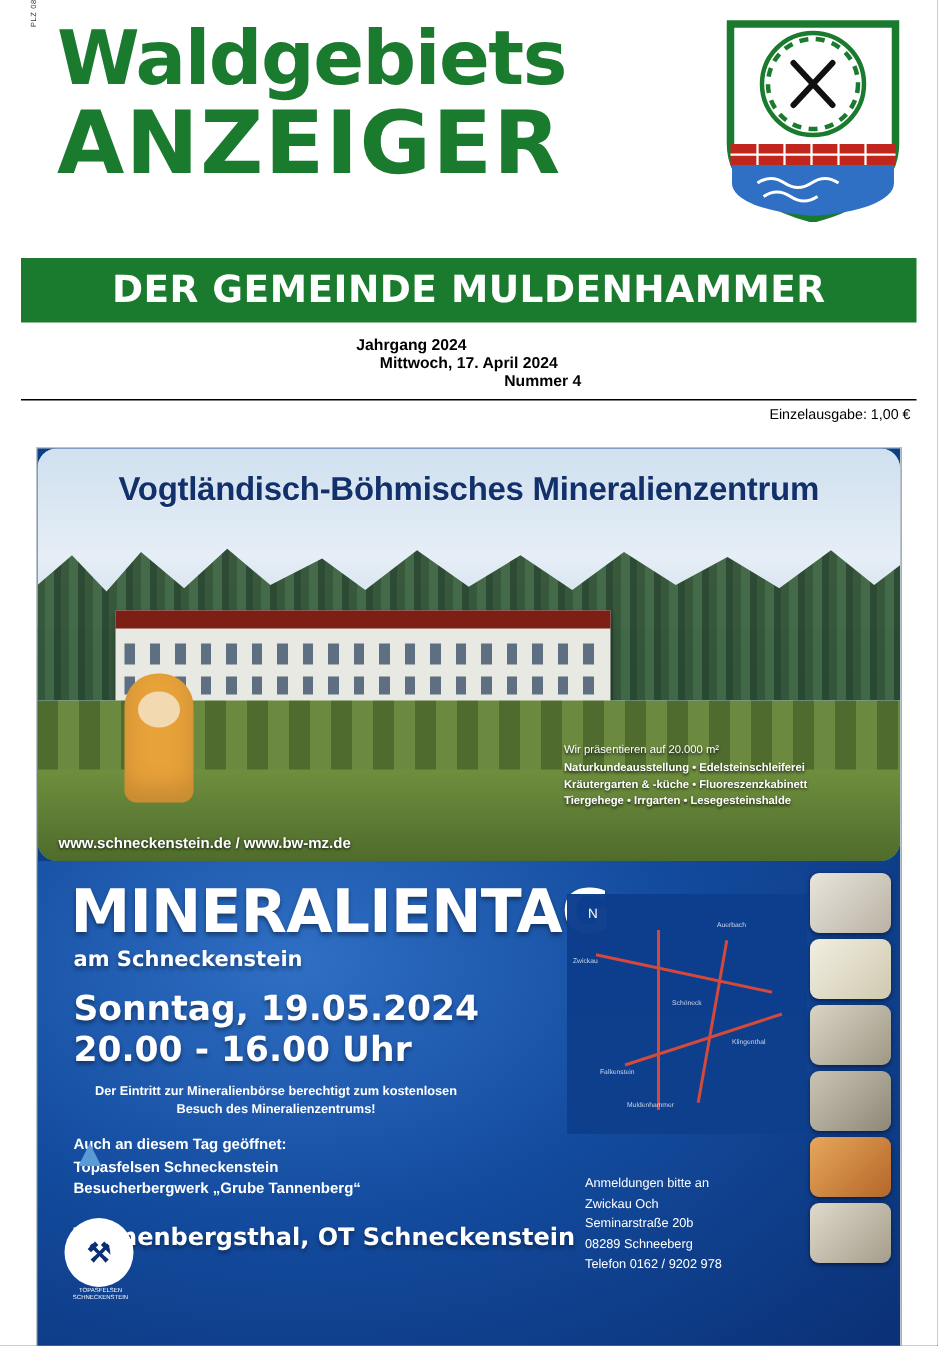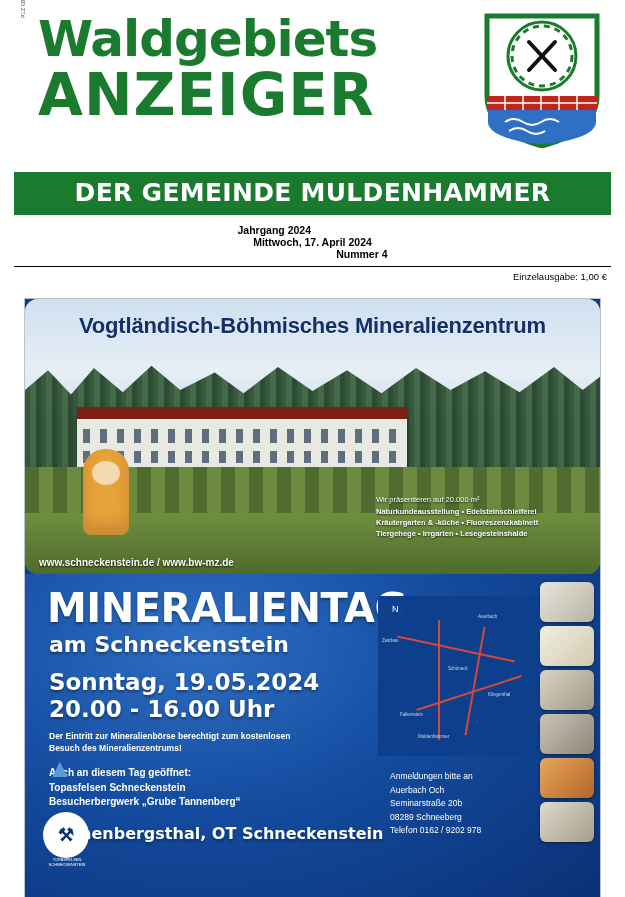--- a/index.html
+++ b/index.html
@@ -238,62 +238,63 @@
     font-size: 40px;
     letter-spacing: -0.5px;
     padding: 14px 0 0 22px;
     line-height: 1;
     text-shadow: 0 2px 3px rgba(0,0,0,0.4);
   }
   .ad-subtitle {
     color: #ffffff;
     font-family: "DejaVu Sans", sans-serif;
     font-weight: bold;
-    font-size: 22px;
+    font-size: 14px;
     padding: 4px 0 0 24px;
     text-shadow: 0 2px 3px rgba(0,0,0,0.4);
   }
   .ad-date, .ad-time {
     color: #ffffff;
     font-family: "DejaVu Sans", sans-serif;
     font-weight: bold;
     font-size: 23px;
     padding-left: 24px;
     line-height: 1.18;
     text-shadow: 0 2px 3px rgba(0,0,0,0.4);
   }
   .ad-date { padding-top: 12px; }
   .ad-note {
     color: #ffffff;
     font-size: 8.5px;
     font-weight: bold;
     line-height: 1.35;
     padding: 8px 0 0 24px;
     width: 270px;
+    text-align: center;
   }
   .ad-open {
     color: #ffffff;
     font-size: 10px;
     font-weight: bold;
     line-height: 1.45;
     padding: 12px 0 0 24px;
     width: 290px;
   }
   .ad-place {
     color: #ffffff;
     font-family: "DejaVu Sans", sans-serif;
     font-weight: bold;
     font-size: 16px;
     padding: 14px 0 0 24px;
     text-shadow: 0 2px 3px rgba(0,0,0,0.4);
   }
   .ad-contact {
     position: absolute;
     right: 70px;
-    top: 196px;
+    top: 208px;
     width: 140px;
     color: #ffffff;
     font-size: 8.5px;
     line-height: 1.6;
   }
   .map {
     position: absolute;
     right: 62px;
     top: 22px;
     width: 160px;
@@ -463,21 +464,21 @@
         <div class="rlabel" style="left:4px; top:42px;">Zwickau</div>
         <div class="rlabel" style="left:100px; top:18px;">Auerbach</div>
         <div class="rlabel" style="left:110px; top:96px;">Klingenthal</div>
         <div class="rlabel" style="left:22px; top:116px;">Falkenstein</div>
         <div class="rlabel" style="left:70px; top:70px;">Schöneck</div>
         <div class="rlabel" style="left:40px; top:138px;">Muldenhammer</div>
       </div>
 
       <div class="ad-contact">
         <div>Anmeldungen bitte an</div>
-        <div>Auerbach Och</div>
+        <div>Zwickau Och</div>
         <div>Seminarstraße 20b</div>
         <div>08289 Schneeberg</div>
         <div>Telefon 0162 / 9202 978</div>
       </div>
 
       <div class="stones">
         <div class="stone" style="background:linear-gradient(135deg,#e9e5dd,#b9b2a4);"></div>
         <div class="stone" style="background:linear-gradient(135deg,#f2efe2,#cfc9ae);"></div>
         <div class="stone" style="background:linear-gradient(135deg,#d9d4c4,#9e9886);"></div>
         <div class="stone" style="background:linear-gradient(135deg,#c9c4b4,#8e8878);"></div>

